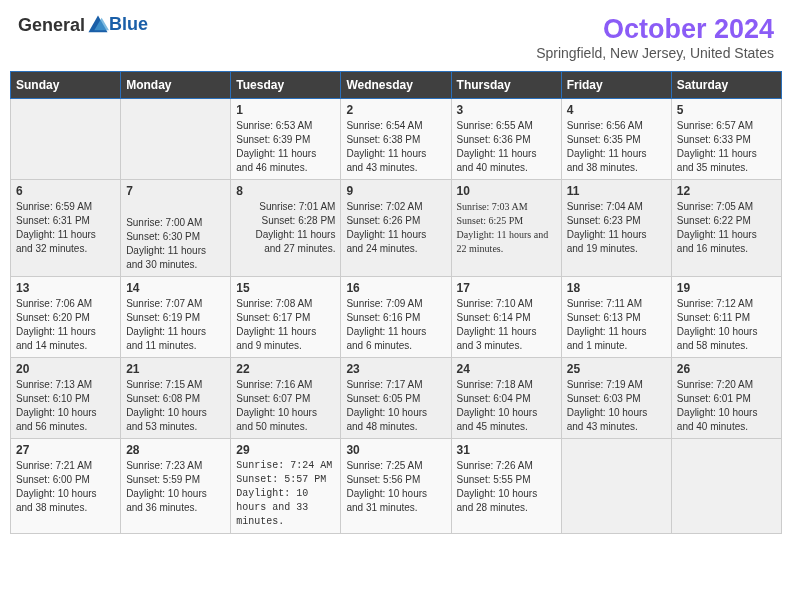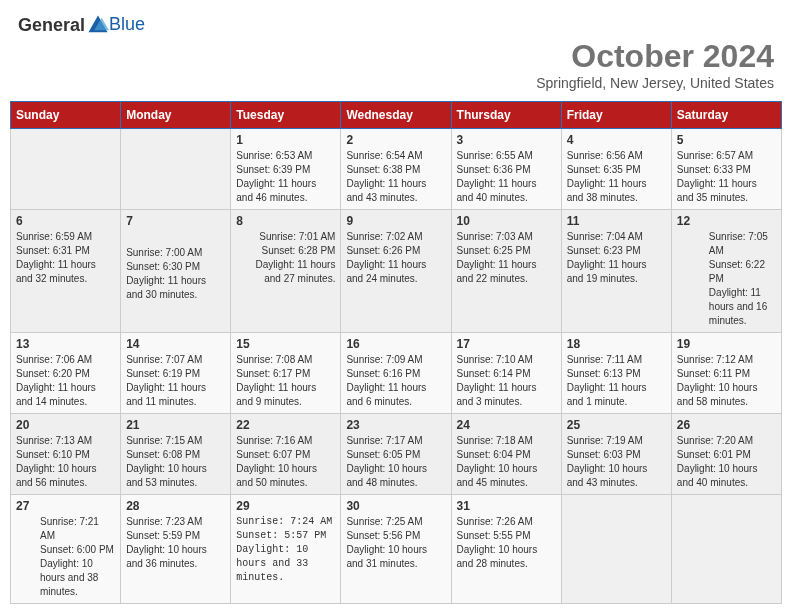--- a/index.html
+++ b/index.html
@@ -26,49 +26,48 @@
       display: flex;
       align-items: center;
     }
     .logo-general {
       font-size: 18px;
       font-weight: bold;
       color: #333;
     }
     .logo-blue {
       font-size: 18px;
-      font-weight: normal;
+      font-weight: bold;
       color: #1a5fa8;
       text-align: right;
     }
     .logo-icon {
       width: 22px;
       height: 22px;
       margin-left: 2px;
     }
     .title-section {
       text-align: right;
     }
     .month-title {
-      font-size: 32px;
-      font-weight: bold;
-      color: #737373;
-      margin-top: 24px;
+      font-size: 27px;
+      font-weight: bold;
+      color: #8b5cf6;
     }
     .location {
       font-size: 14px;
       color: #555;
     }
     .calendar-table {
       width: 100%;
       border-collapse: collapse;
       font-size: 11px;
     }
     .calendar-table thead tr th {
-      background-color: #b91c1c;
+      background-color: #404040;
       color: #fff;
       padding: 6px 5px;
       text-align: left;
       font-size: 12px;
       font-weight: bold;
       border: 1px solid #2a6fba;
     }
     .calendar-table tbody tr td {
       border: 1px solid #ccc;
       vertical-align: top;
@@ -186,33 +185,33 @@
 Daylight: 11 hours and 27 minutes.</div>
         </td>
         <td>
           <span class="day-number">9</span>
           <div class="day-info" style="white-space: pre-line;">Sunrise: 7:02 AM
 Sunset: 6:26 PM
 Daylight: 11 hours and 24 minutes.</div>
         </td>
         <td>
           <span class="day-number">10</span>
-          <div class="day-info" style="white-space: pre-line;">Sunrise: 7:03 AM
+          <div class="day-info" style="white-space: pre-line; font-family: Liberation Serif, serif;">Sunrise: 7:03 AM
 Sunset: 6:25 PM
 Daylight: 11 hours and 22 minutes.</div>
         </td>
         <td>
           <span class="day-number">11</span>
           <div class="day-info" style="white-space: pre-line;">Sunrise: 7:04 AM
 Sunset: 6:23 PM
 Daylight: 11 hours and 19 minutes.</div>
         </td>
         <td>
           <span class="day-number">12</span>
-          <div class="day-info" style="white-space: pre-line; margin-left: 32px;">Sunrise: 7:05 AM
+          <div class="day-info" style="white-space: pre-line;">Sunrise: 7:05 AM
 Sunset: 6:22 PM
 Daylight: 11 hours and 16 minutes.</div>
         </td>
       </tr>
       <tr>
         <td>
           <span class="day-number">13</span>
           <div class="day-info" style="white-space: pre-line;">Sunrise: 7:06 AM
 Sunset: 6:20 PM
 Daylight: 11 hours and 14 minutes.</div>
@@ -294,21 +293,21 @@
         <td>
           <span class="day-number">26</span>
           <div class="day-info" style="white-space: pre-line;">Sunrise: 7:20 AM
 Sunset: 6:01 PM
 Daylight: 10 hours and 40 minutes.</div>
         </td>
       </tr>
       <tr>
         <td>
           <span class="day-number">27</span>
-          <div class="day-info" style="white-space: pre-line; margin-left: 24px;">Sunrise: 7:21 AM
+          <div class="day-info" style="white-space: pre-line;">Sunrise: 7:21 AM
 Sunset: 6:00 PM
 Daylight: 10 hours and 38 minutes.</div>
         </td>
         <td>
           <span class="day-number">28</span>
           <div class="day-info" style="white-space: pre-line;">Sunrise: 7:23 AM
 Sunset: 5:59 PM
 Daylight: 10 hours and 36 minutes.</div>
         </td>
         <td>

